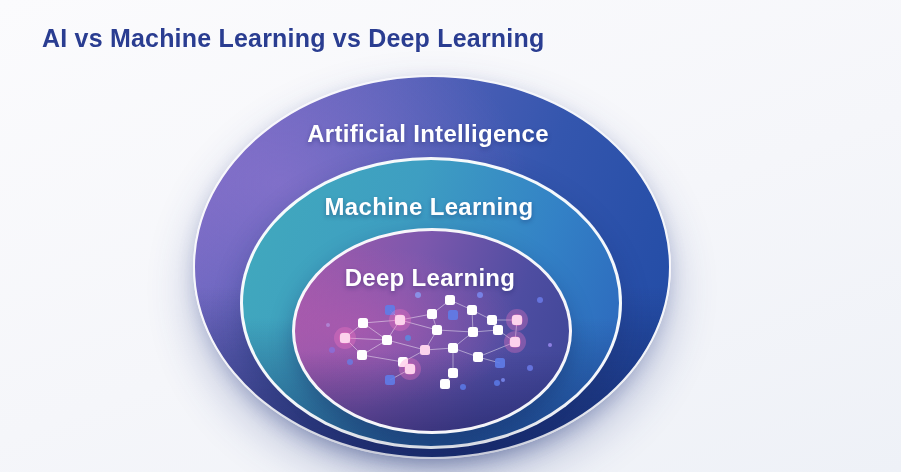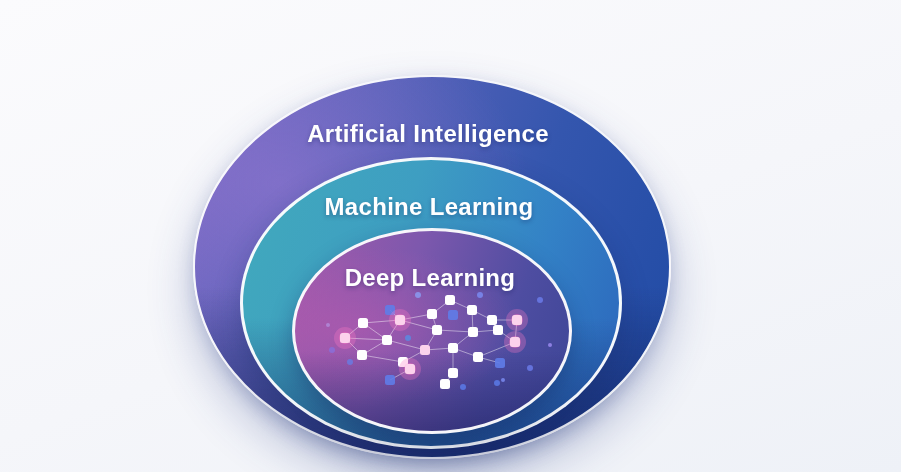--- a/index.html
+++ b/index.html
@@ -63,20 +63,21 @@
   .network{
     position:absolute;left:300px;top:285px;width:280px;height:130px;
   }
   .network svg{display:block;width:100%;height:100%;overflow:visible;}
 </style>
 </head>
 <body>
 
 <div class="stage">
 
+  <div class="page-title">AI vs Machine Learning vs Deep Learning</div>
 
   <div class="ring ring-ai"></div>
 
   <div class="ring ring-ml"></div>
 
   <div class="ring ring-dl"></div>
 
   <div class="ring-label label-ai">Artificial Intelligence</div>
 
   <div class="ring-label label-ml">Machine Learning</div>

